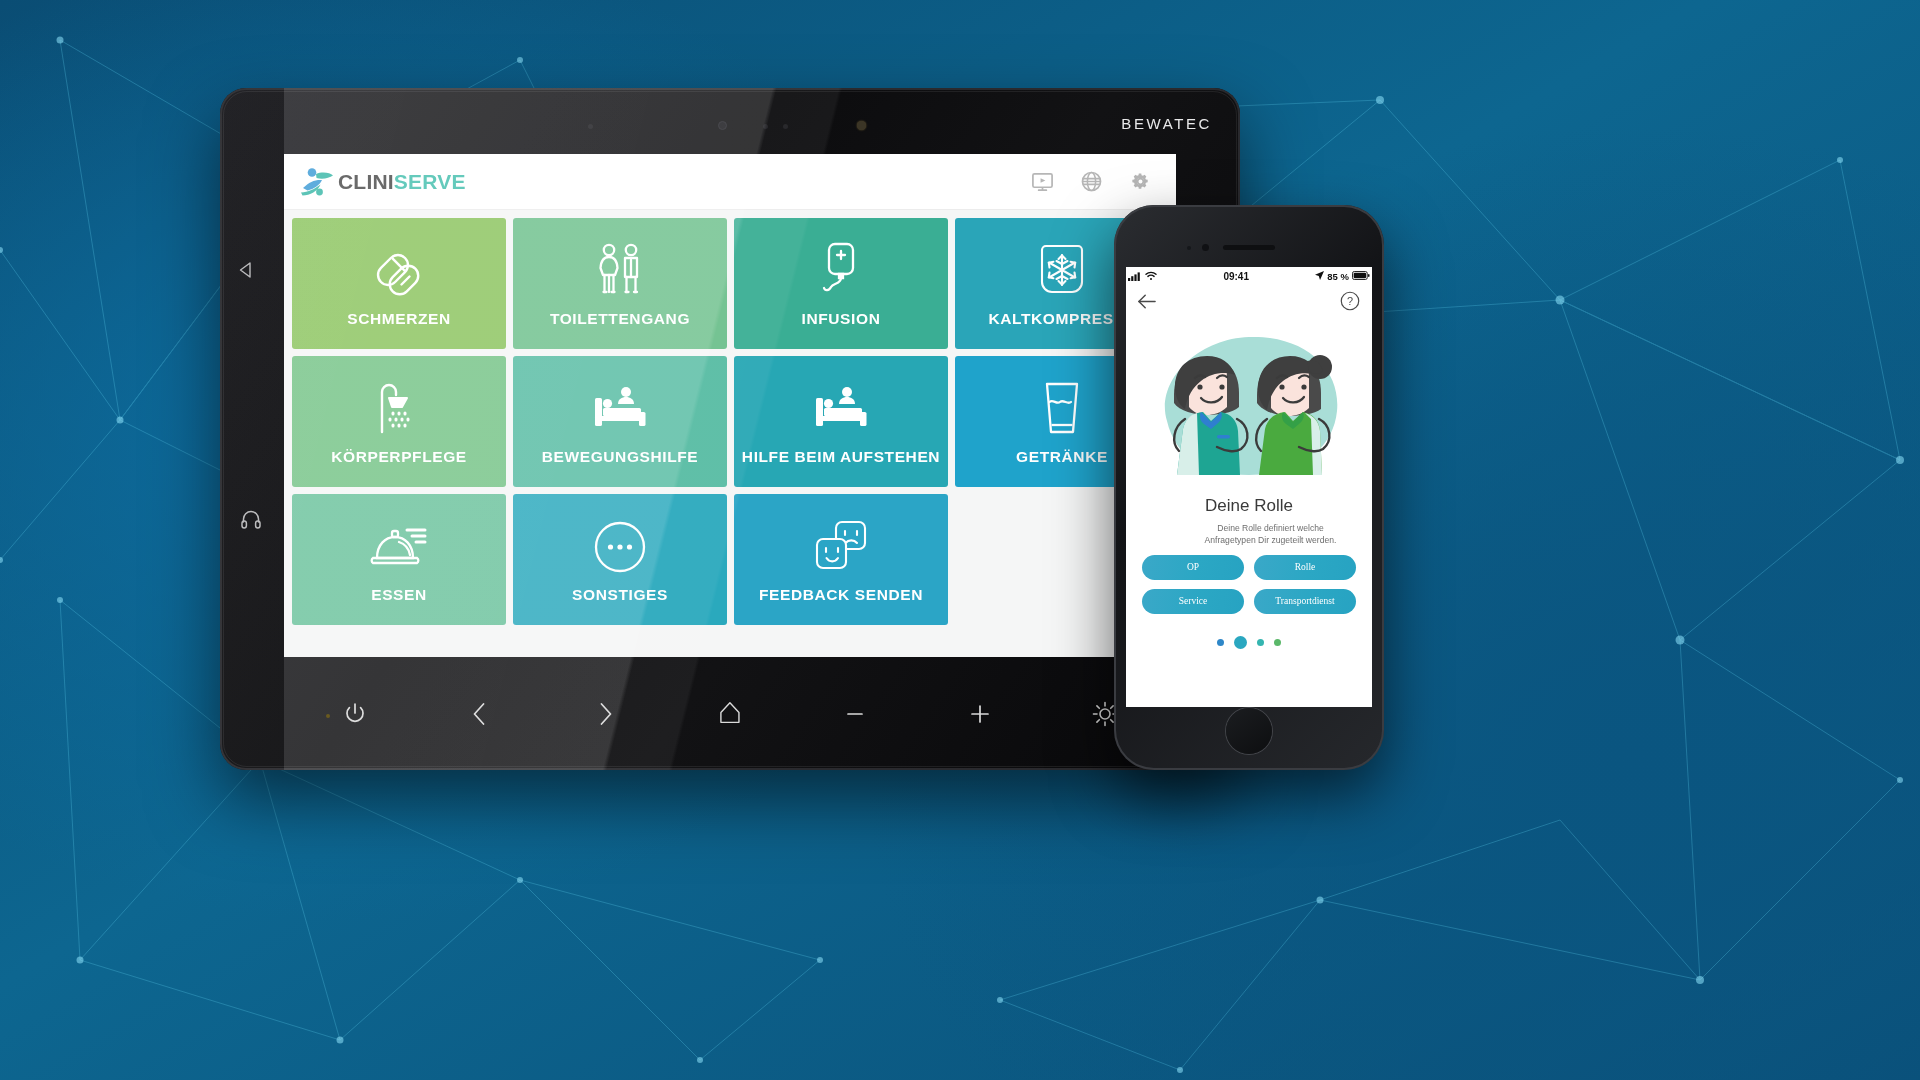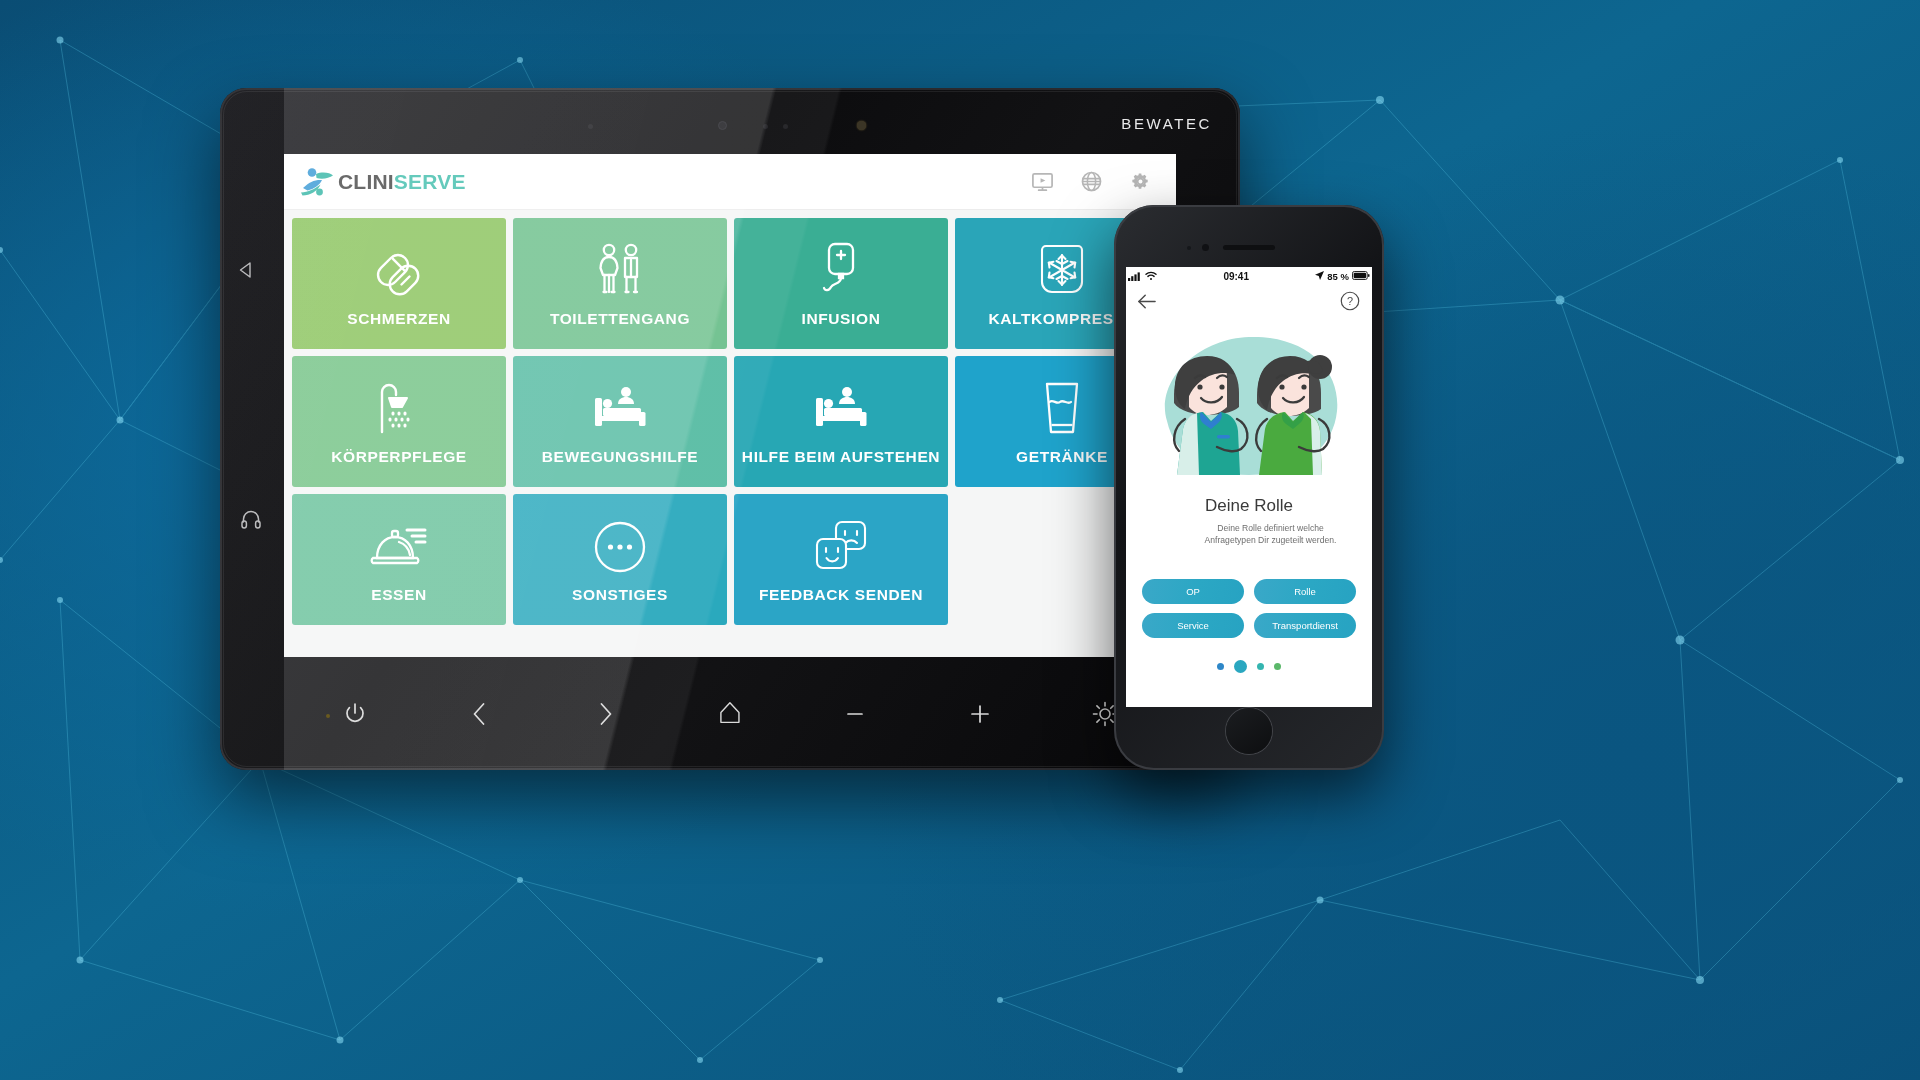--- a/index.html
+++ b/index.html
@@ -160,22 +160,22 @@
   }
   #illu { height:165px; display:flex; align-items:center; justify-content:center; }
   #p-title {
     text-align:center; font-size:17px; color:#3a3a3a; margin-top:11px;
   }
   #p-sub {
     text-align:center; font-size:8.6px; color:#6e6e6e;
     line-height:1.45; padding:6px 28px 0;margin-left:43px;
   }
   #role-grid {
-    margin-top:32px; padding:0 16px;
-    display:grid; grid-template-columns:1fr 1fr; gap:9px 10px;
+    margin-top:8px; padding:0 16px;
+    display:grid; grid-template-columns:1fr 1fr; gap:9px 10px;font-family:Liberation Serif, serif;
   }
   .role-btn {
     height:25px; border-radius:13px;
     background:linear-gradient(100deg,#3aa8c8 0%, #2ba7c4 55%, #27a3c2 100%);
     color:#fff; font-size:9.5px;
     display:flex; align-items:center; justify-content:center;
   }
   #dots {
     margin-top:22px; display:flex; align-items:center; justify-content:center; gap:10px;
   }

